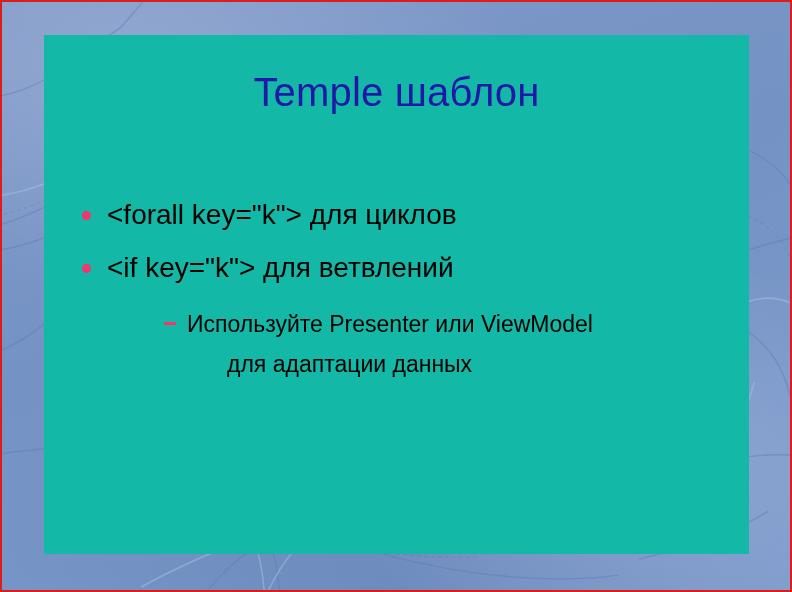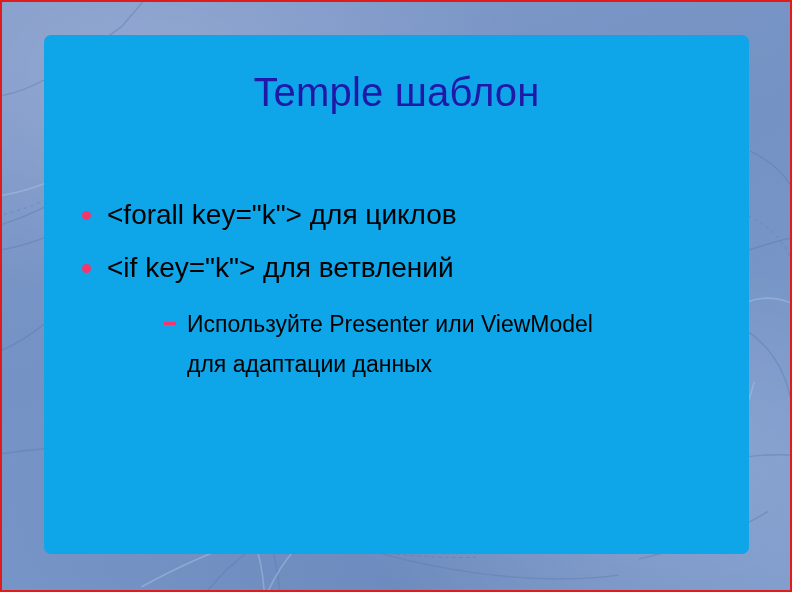--- a/index.html
+++ b/index.html
@@ -37,22 +37,21 @@
     opacity: 0.85;
   }
 
   
   .content-panel {
     position: absolute;
     left: 42px;
     top: 33px;
     width: 705px;
     height: 519px;
-    background: #0ea5e9;
-    border-radius: 7px;
+    background: #14b8a6;
   }
 
   .slide-title {
     position: absolute;
     left: 0;
     top: 34px;
     width: 100%;
     text-align: center;
     color: #2019a8;
     font-size: 40px;
@@ -111,20 +110,21 @@
   }
 
   .sub-row-cont {
     position: relative;
     padding-left: 143px;
     color: #000000;
     font-size: 23px;
     line-height: 40px;
     font-weight: 400;
     white-space: nowrap;
+    margin-left: 40px;
   }
 </style>
 </head>
 <body>
 
 <div id="slide-root">
 
   <div class="slide-background">
     <svg class="slide-veins" viewBox="0 0 792 592" preserveAspectRatio="none">
       <g fill="none" stroke="#5d7cb4" stroke-width="1.4" opacity="0.55">

